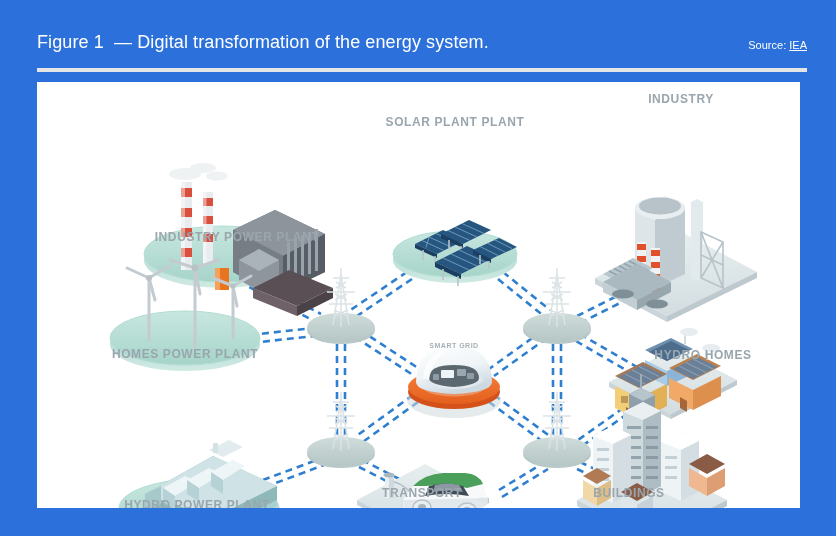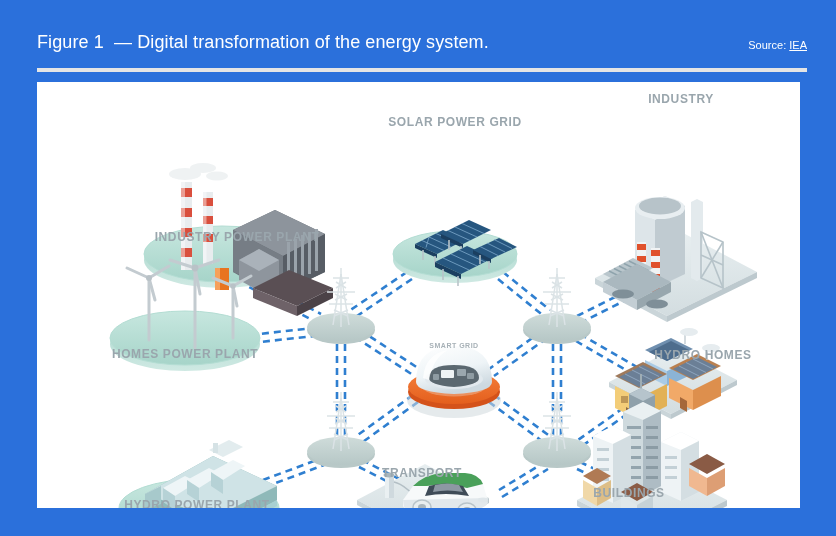--- a/index.html
+++ b/index.html
@@ -665,31 +665,31 @@
           <rect x="420" y="287" width="9" height="7" rx="1" fill="#9aa7ae"></rect>
           <rect x="396" y="292" width="6" height="6" rx="1" fill="#8e9ba2"></rect>
           <rect x="430" y="291" width="7" height="6" rx="1" fill="#8e9ba2"></rect>
 
           <path d="M386 296 Q388 272 411 268 Q396 276 392 298 Z" fill="#ffffff" opacity="0.75"></path>
         </g>
       </svg>
 
       <div class="node-label" style="left:200px; top:148px;">INDUSTRY POWER PLANT</div>
 
-      <div class="node-label" style="left:418px; top:33px;">SOLAR POWER GRID</div>
+      <div class="node-label" style="left:418px; top:33px;">SOLAR PLANT PLANT</div>
 
       <div class="node-label" style="left:644px; top:10px;">INDUSTRY</div>
 
       <div class="node-label" style="left:148px; top:265px;">HOMES POWER PLANT</div>
 
       <div class="node-label sg" style="left:417px; top:260px;">SMART GRID</div>
 
       <div class="node-label" style="left:666px; top:266px;">HYDRO HOMES</div>
 
       <div class="node-label" style="left:160px; top:416px;">HYDRO POWER PLANT</div>
 
-      <div class="node-label" style="left:385px; top:384px;">TRANSPORT</div>
+      <div class="node-label" style="left:385px; top:404px;">TRANSPORT</div>
 
       <div class="node-label" style="left:592px; top:404px;text-align:center;">BUILDINGS</div>
 
     </div>
   </div>
 </div>
 
 </body></html>

